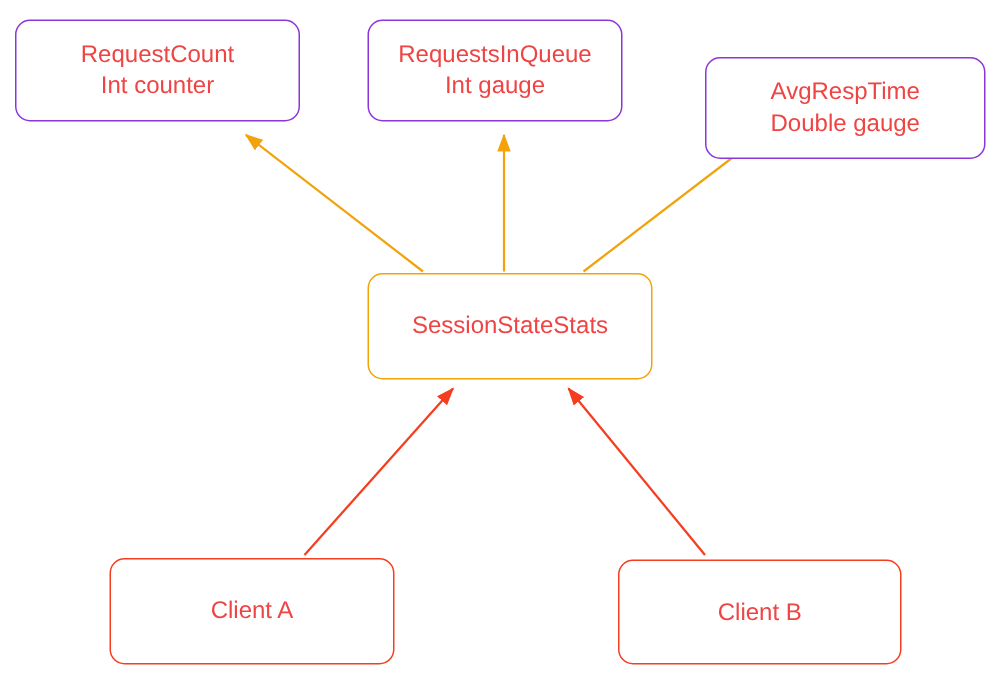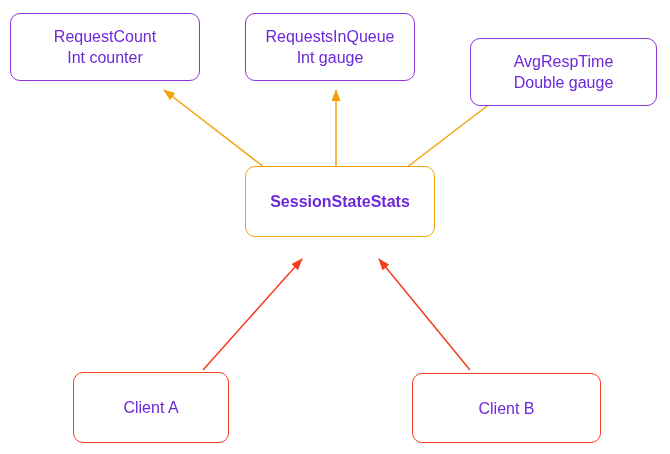--- a/index.html
+++ b/index.html
@@ -6,21 +6,21 @@
     margin: 0;
     padding: 0;
     background: #ffffff;
   }
   .canvas {
     position: relative;
     width: 670px;
     height: 454px;
     background: #ffffff;
     font-family: "Liberation Sans", sans-serif;
-    color: #6d28d9;
+    color: #ef4444;
     overflow: hidden;
   }
   .edges {
     position: absolute;
     left: 0;
     top: 0;
     width: 670px;
     height: 454px;
     pointer-events: none;
   }
@@ -74,25 +74,25 @@
   <div class="node metric" style="left:245px; top:13px; width:170px; height:68px;">
     <span>RequestsInQueue</span>
     <span>Int gauge</span>
   </div>
 
   <div class="node metric" style="left:470px; top:13px; width:187px; height:68px;margin-top:25px;">
     <span>AvgRespTime</span>
     <span>Double gauge</span>
   </div>
 
-  <div class="node agg" style="left:245px; top:166px; width:190px; height:71px;font-weight:bold;">
+  <div class="node agg" style="left:245px; top:182px; width:190px; height:71px;">
     <span>SessionStateStats</span>
   </div>
 
-  <div class="node client" style="left:73px; top:372px; width:156px; height:71px;">
+  <div class="node client" style="left:73px; top:372px; width:190px; height:71px;">
     <span>Client A</span>
   </div>
 
   <div class="node client" style="left:412px; top:373px; width:189px; height:70px;">
     <span>Client B</span>
   </div>
 
 </div>
 
 </body></html>

